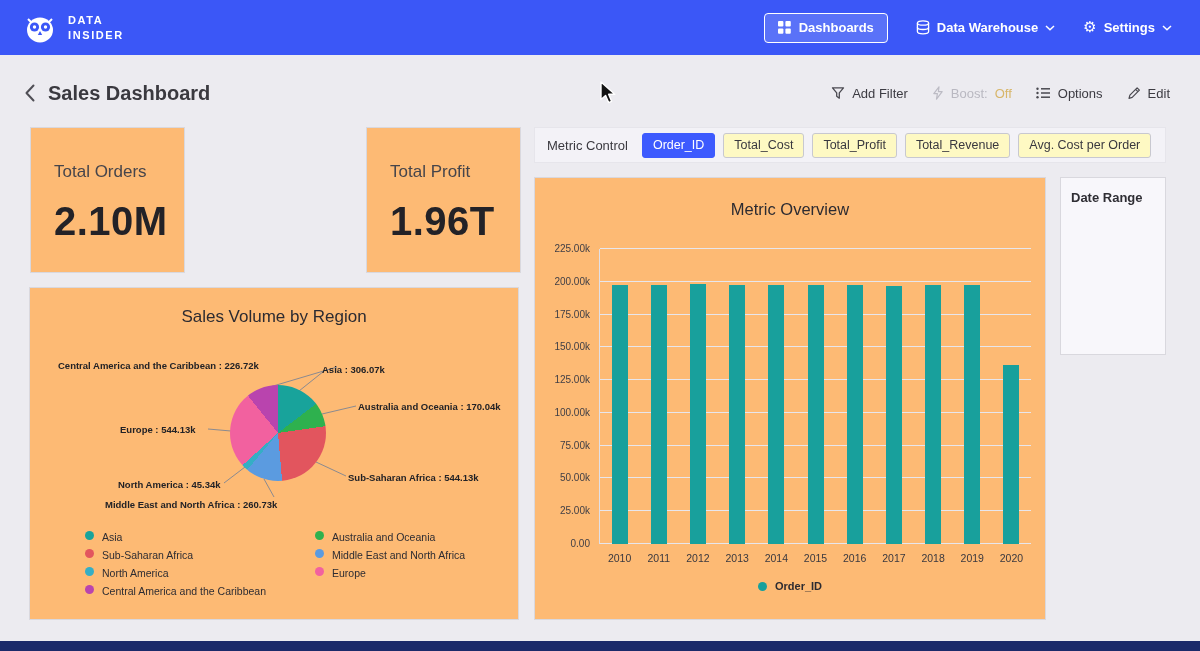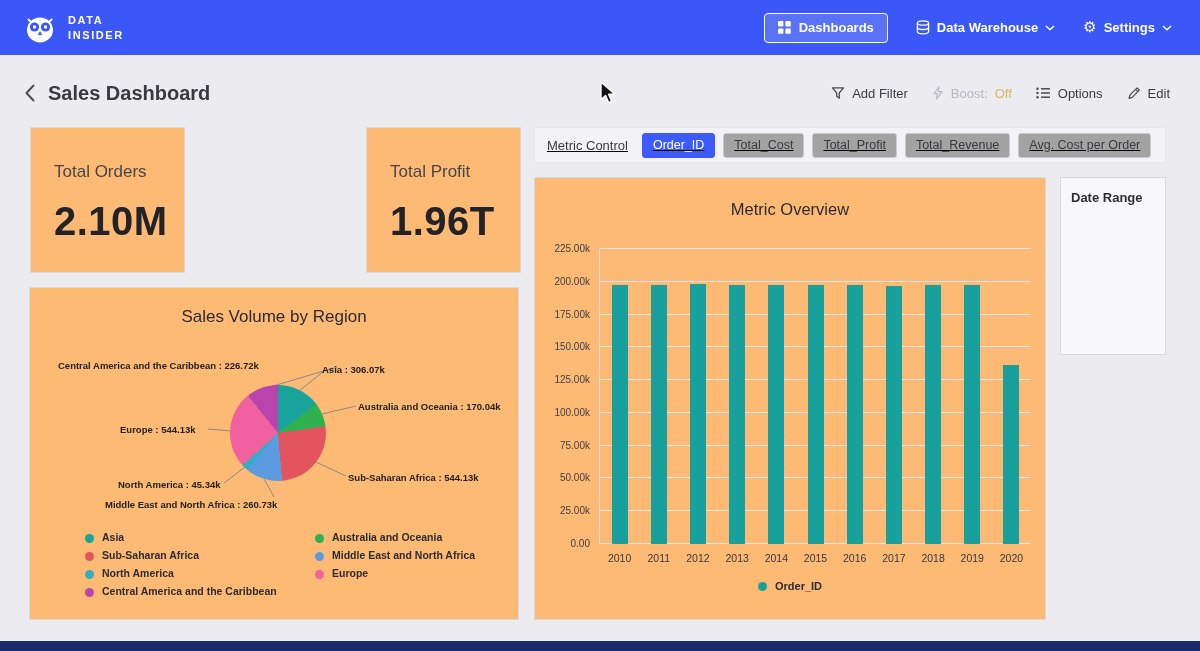--- a/index.html
+++ b/index.html
@@ -43,28 +43,28 @@
   .pl-0 { left:28px;  top:20px; }
   .pl-1 { left:292px; top:24px; }
   .pl-2 { left:328px; top:61px; }
   .pl-3 { left:90px;  top:84px; }
   .pl-4 { left:318px; top:132px; }
   .pl-5 { left:88px;  top:139px; }
   .pl-6 { left:75px;  top:159px; }
   .pie-legend { position:absolute; left:55px; top:243px; display:flex; }
   .legend-col { display:flex; flex-direction:column; gap:6px; }
   .legend-col.c0 { width:230px; }
-  .legend-item { display:flex; align-items:flex-end; gap:8px; font-size:10.5px; font-weight:bold; color:#2d2c32; cursor:pointer; }
+  .legend-item { display:flex; align-items:flex-start; gap:8px; font-size:10.5px; font-weight:normal; color:#2d2c32; cursor:pointer; }
   .legend-dot { width:9px; height:9px; border-radius:50%; flex:0 0 auto; }
 
   
-  .metric-control { position:absolute; left:534px; top:127px; width:632px; height:36px; background:#f3f2f7; border:1px solid #e6e5eb; display:flex; align-items:center; gap:8px; padding:0 12px;text-decoration:underline; }
+  .metric-control { position:absolute; left:534px; top:127px; width:632px; height:36px; background:#f3f2f7; border:1px solid #e6e5eb; display:flex; align-items:center; gap:8px; padding:0 12px; }
   .mc-label { font-size:13px; color:#3a393f; margin-right:6px; white-space:nowrap; }
   .mc-buttons { display:flex; gap:8px; }
-  .mc-btn { height:25px; padding:0 10px; background:#a3a3a3; border:1px solid #c8c8d0; border-radius:3px; font-size:12.5px; color:#39383f; cursor:pointer; font-family:inherit; white-space:nowrap; }
+  .mc-btn { height:25px; padding:0 10px; background:#fef9c3; border:1px solid #c8c8d0; border-radius:3px; font-size:12.5px; color:#39383f; cursor:pointer; font-family:inherit; white-space:nowrap; }
   .mc-btn.selected { background:#3d5afe; border-color:#3d5afe; color:#fff; }
 
   
   .chart-card { left:534px; top:177px; width:512px; height:443px; }
   .chart-title { margin-top:22px; font-size:16.5px; }
   .chart-wrap { position:absolute; top:71px; bottom:75px; left:8px; right:14px; display:flex; }
   .y-axis { width:56px; display:flex; flex-direction:column-reverse; justify-content:space-between; align-items:flex-end; padding-right:9px; margin-top:-5px; margin-bottom:-5px; }
   .y-axis span { font-size:10px; color:#3f3e45; height:10px; line-height:10px; }
   .plot { flex:1; position:relative; border-left:1px solid #e0dfe6; }
   .gridline { position:absolute; left:0; right:0; height:1px; background:#e7e6ec; }

